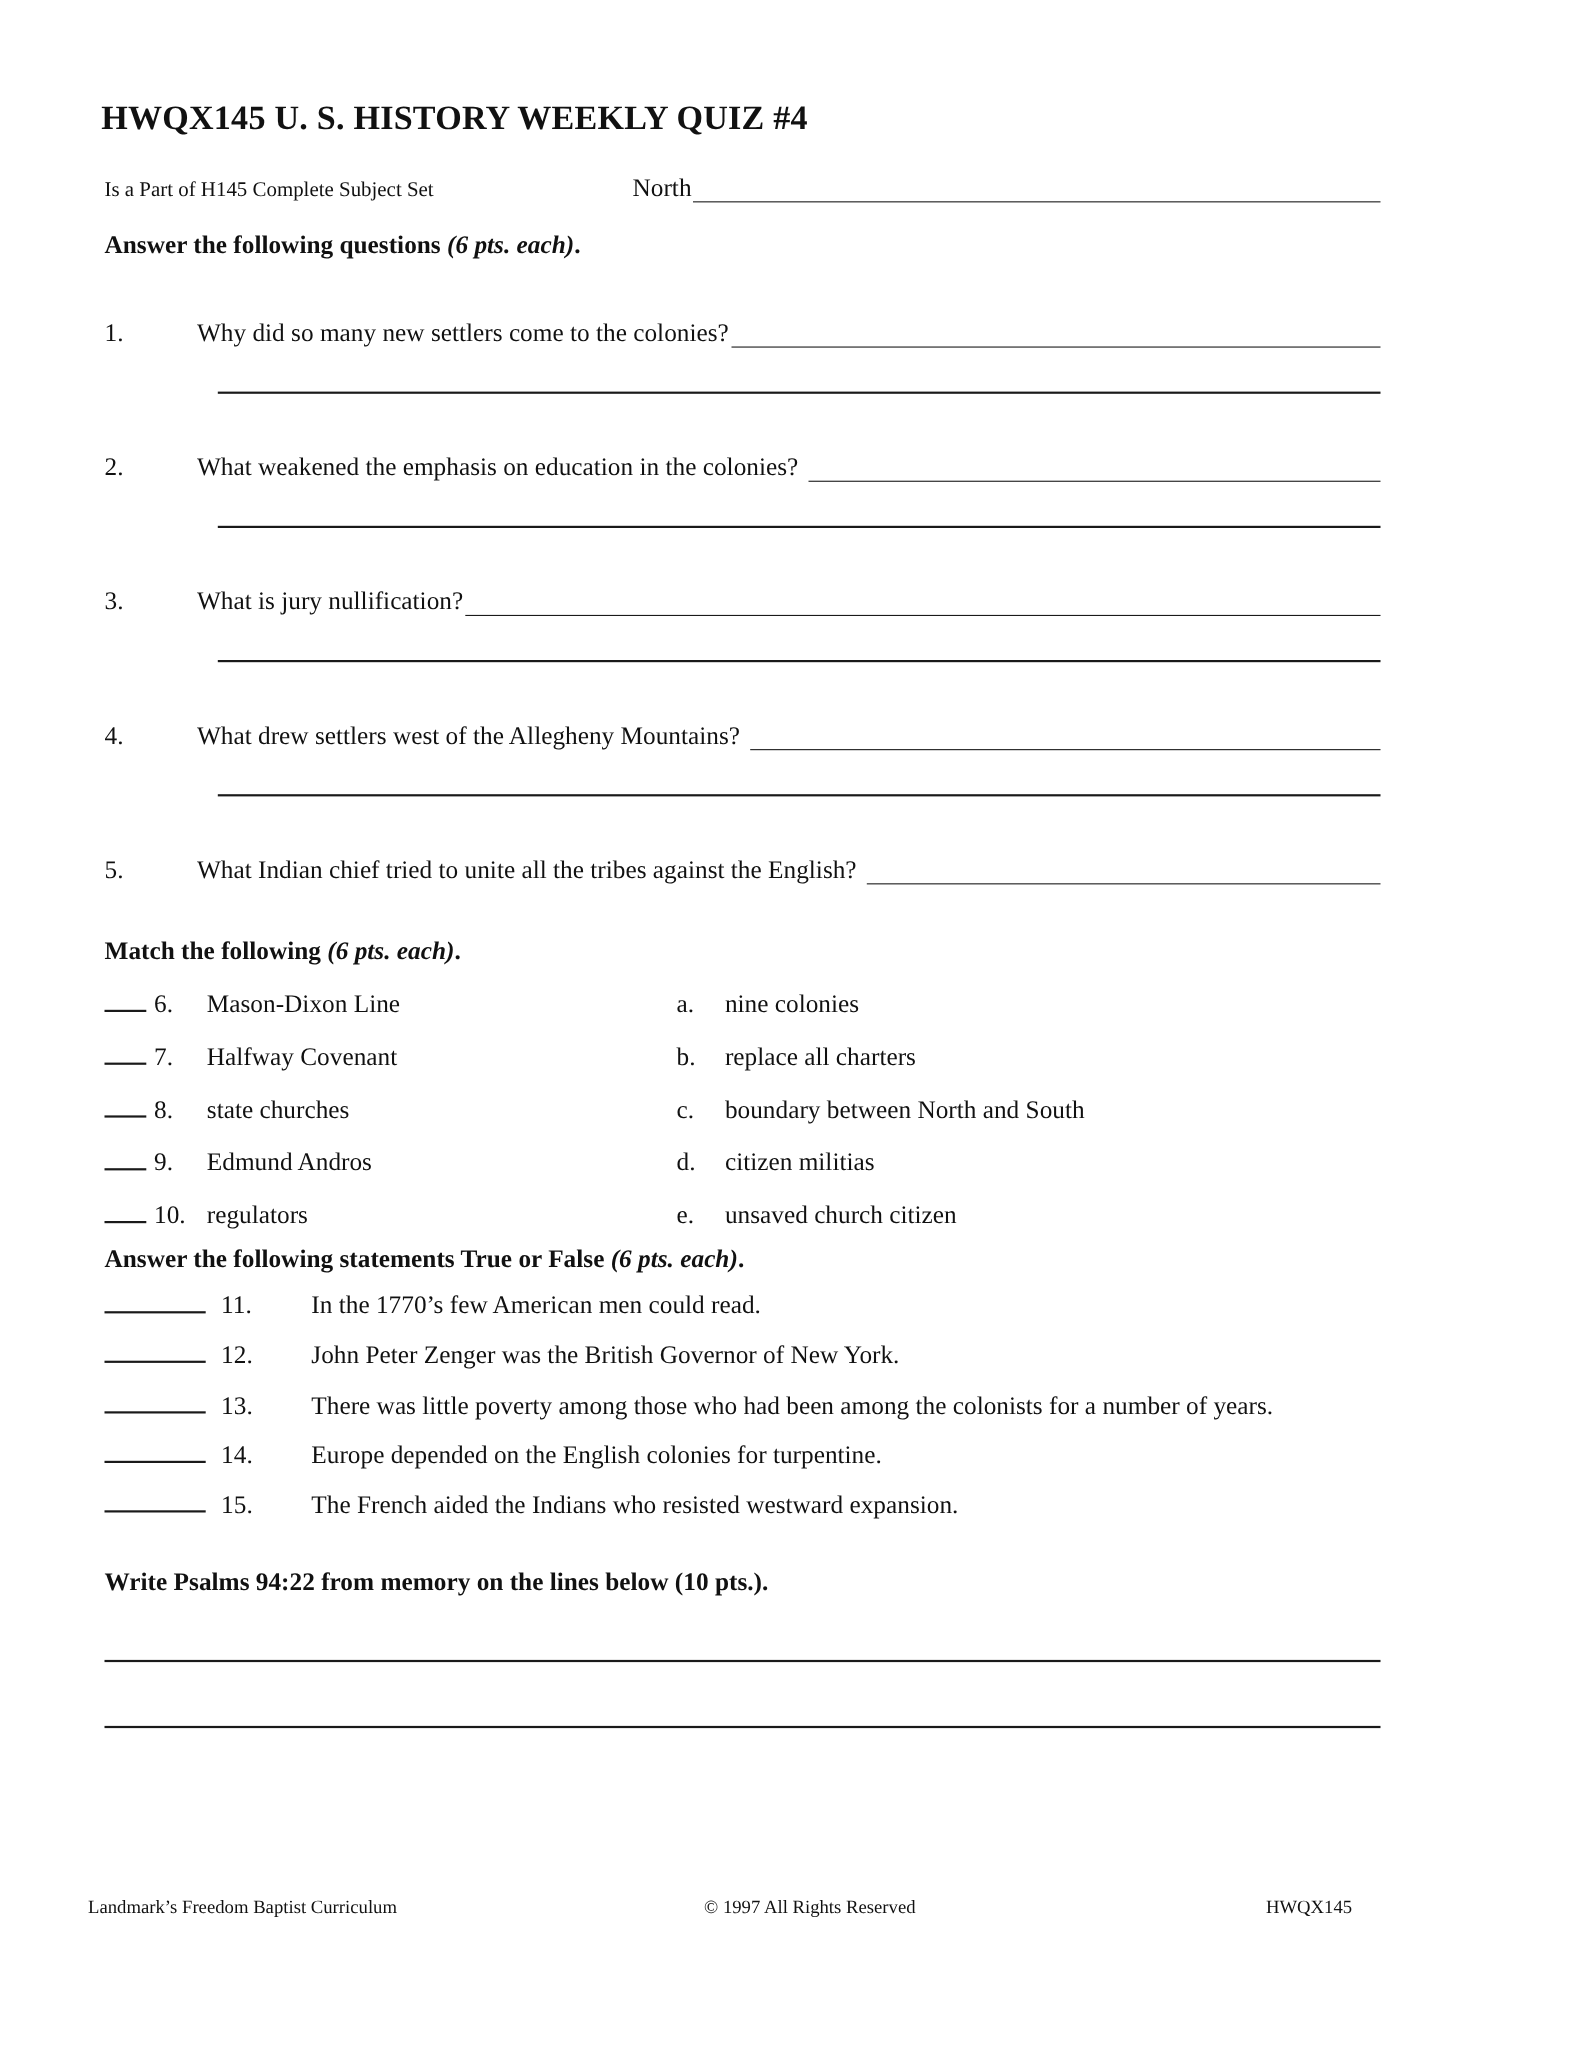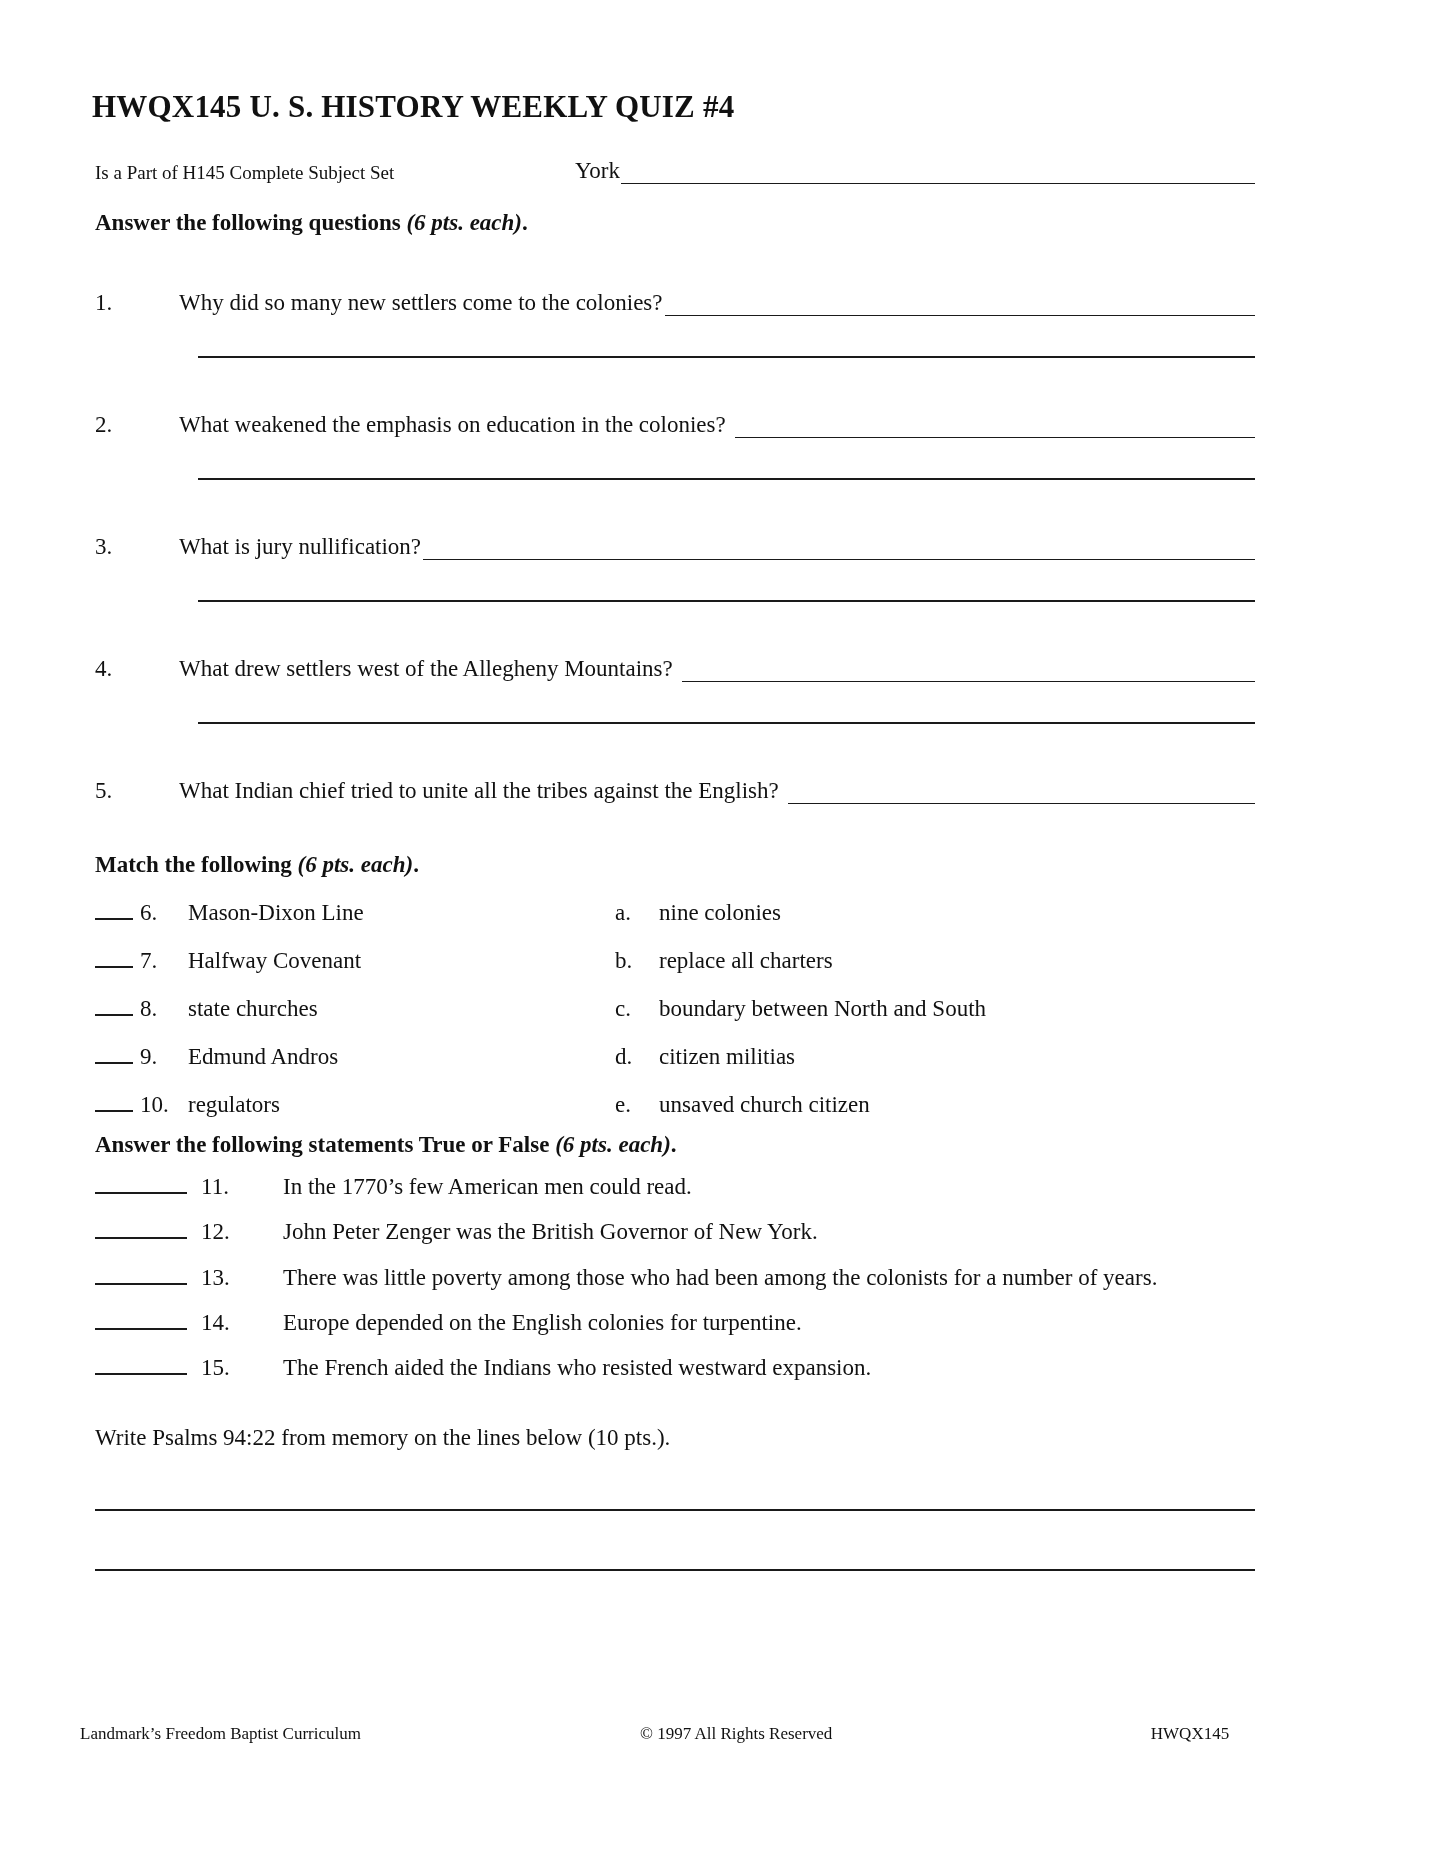--- a/index.html
+++ b/index.html
@@ -161,21 +161,21 @@
   .tf-text {
     flex: 1;
     max-width: 920px;
     line-height: 1.45;
     margin-left: 36px;
   }
 
   
   .write-head {
     font-size: 23px;
-    font-weight: normal;
+    font-weight: bold;
     margin-top: 40px;
   }
   .write-line {
     border-bottom: 2.2px solid #1a1a1a;
     height: 2px;
     width: 1160px;
     margin-top: 56px;
   }
 
   
@@ -196,21 +196,21 @@
 <body>
 
 <div class="page">
   <div class="sheet">
 
     <h1 class="doc-title">HWQX145 U. S. HISTORY WEEKLY QUIZ #4</h1>
 
     <div class="subhead">
       <div class="subhead-left">Is a Part of H145 Complete Subject Set</div>
       <div class="subhead-right">
-        <span class="name-label">York</span>
+        <span class="name-label">North</span>
         <span class="name-rule"></span>
       </div>
     </div>
 
     <div class="section-head"><span>Answer the following questions </span><span class="pts">(6 pts. each)</span><span>.</span></div>
 
     <div class="q-row">
       <span class="q-num">1.</span>
       <span class="q-text">Why did so many new settlers come to the colonies?</span>
       <span class="q-fill"></span>

